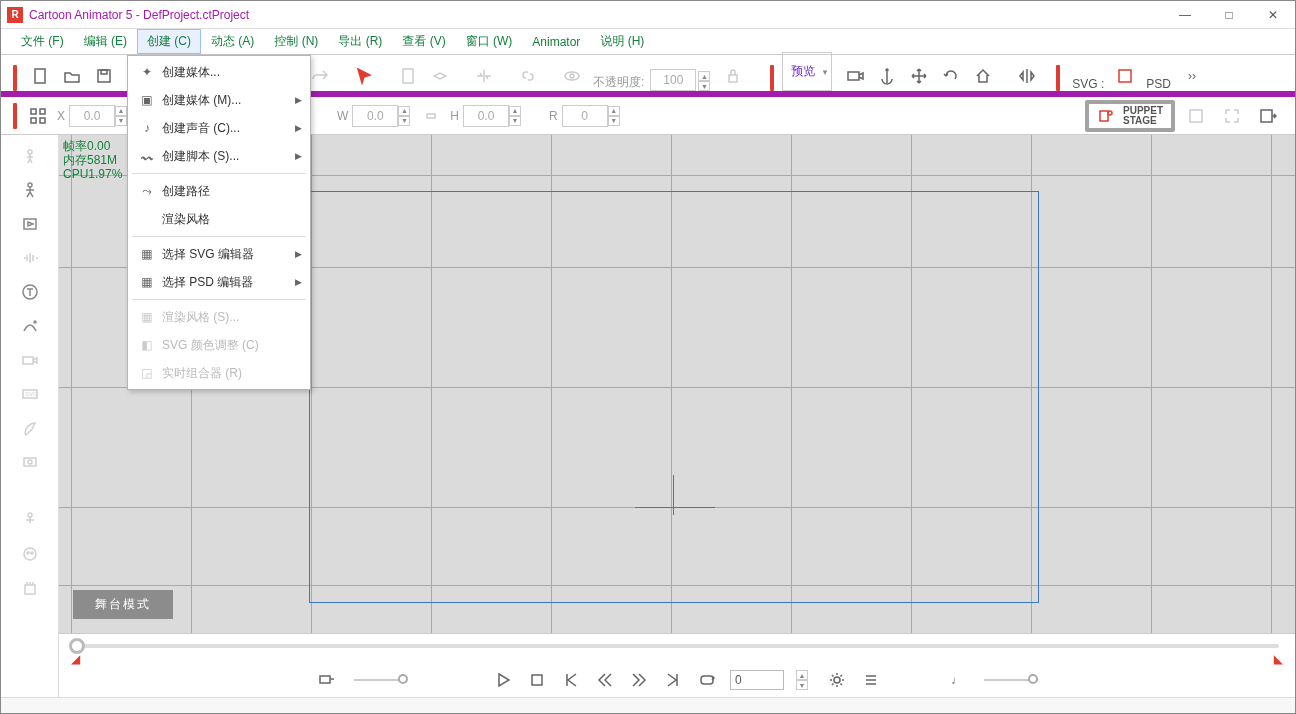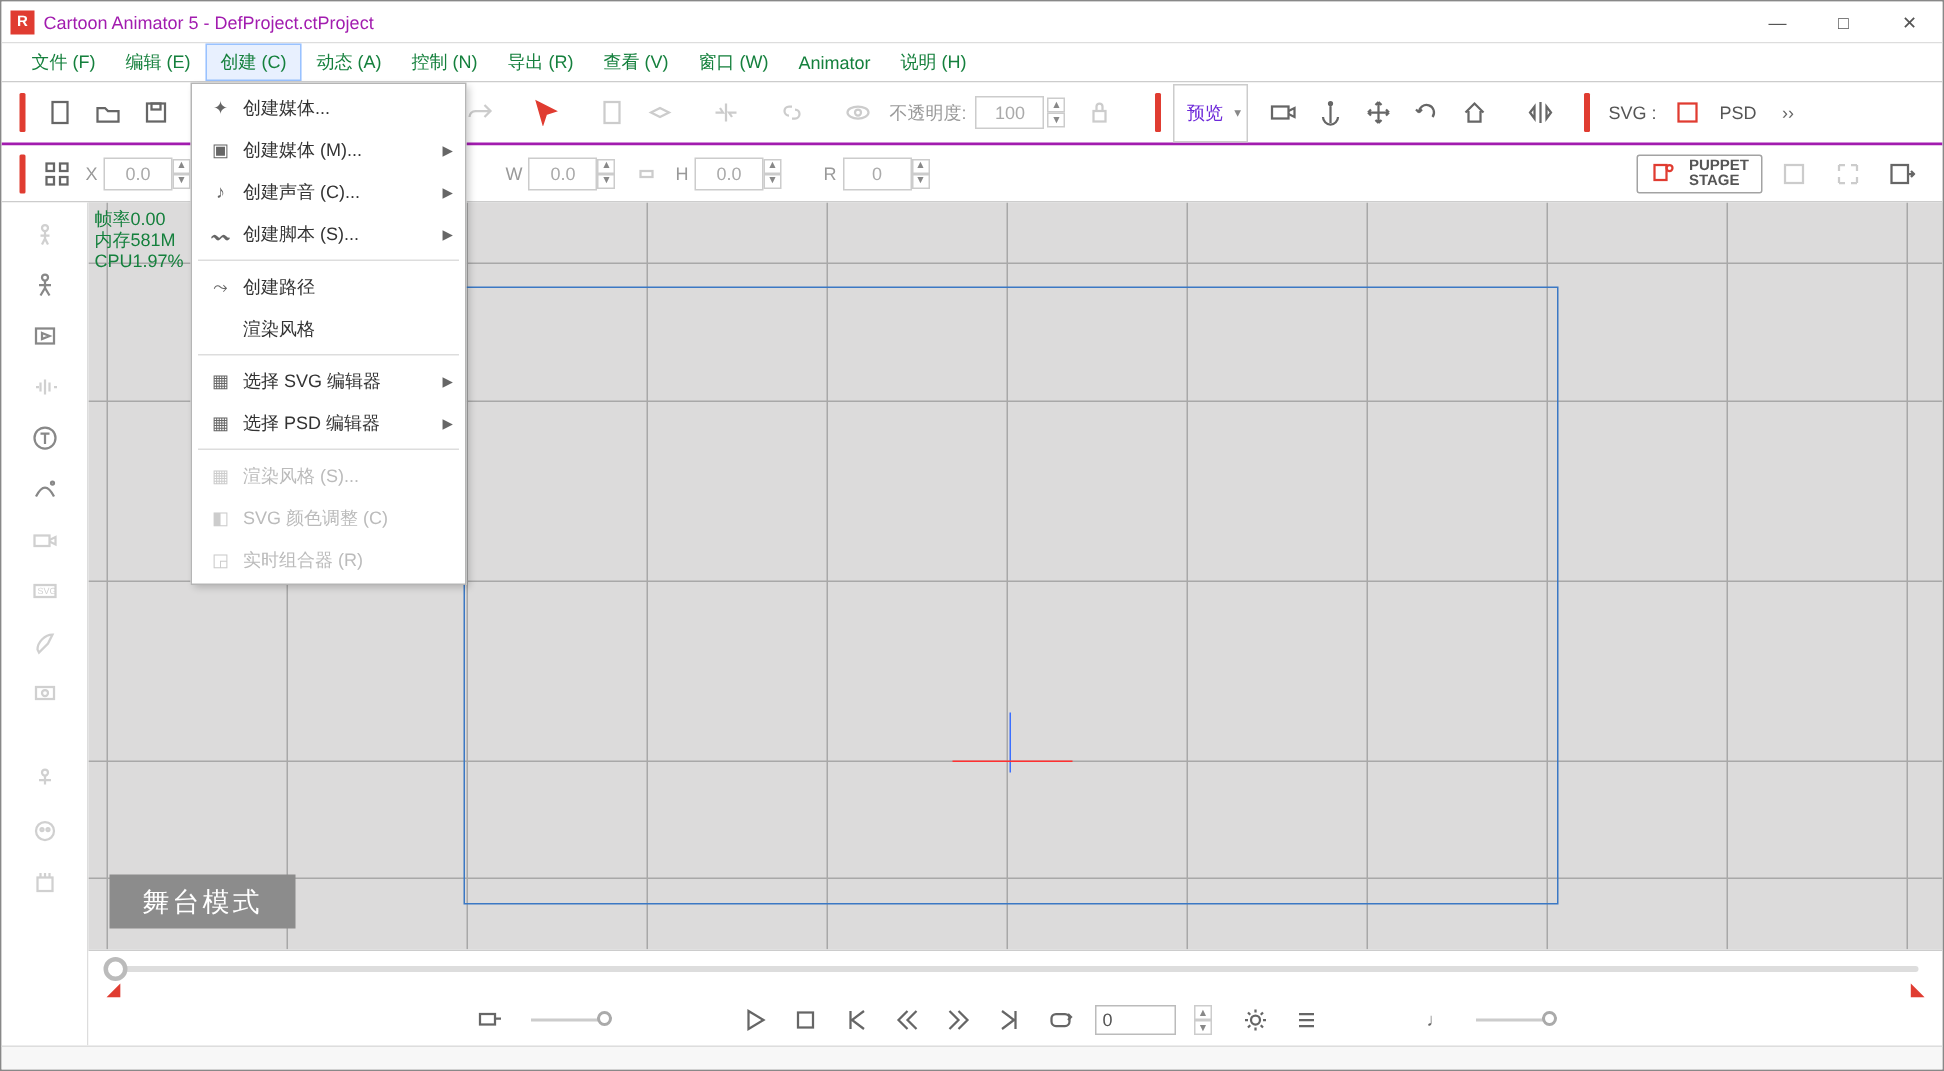--- a/index.html
+++ b/index.html
@@ -11,21 +11,21 @@
 .titlebar .title { color:#a21caf; }
 .titlebar .winbtns { margin-left:auto; display:flex; }
 .titlebar .winbtn { width:44px; height:28px; display:flex; align-items:center; justify-content:center; color:#555; }
 
 
 .menubar { height:26px; display:flex; align-items:center; padding-left:10px; background:#fff; border-bottom:1px solid #ccc; }
 .menubar .menu-item { padding:4px 10px; color:#15803d; cursor:default; }
 .menubar .menu-item.open { background:#e8f0fe; border:1px solid #99c2ff; padding:3px 9px; }
 
 
-.toolbar { height:42px; display:flex; align-items:center; padding:0 6px; background:#fff; border-bottom:2px solid #a21caf; gap:2px; }
+.toolbar { height:42px; display:flex; align-items:flex-end; padding:0 6px; background:#fff; border-bottom:6px solid #a21caf; gap:2px; }
 .tb-sep { width:4px; height:26px; background:#e03c31; margin:0 6px; border-radius:1px; }
 .tb-btn { width:30px; height:30px; display:flex; align-items:center; justify-content:center; color:#666; border-radius:3px; }
 .tb-btn.disabled { color:#ccc; }
 .tb-gap { width:10px; }
 .tb-label { color:#999; margin:0 4px; }
 .tb-input { width:46px; height:22px; border:1px solid #ccc; background:#fff; color:#aaa; text-align:center; padding:0 2px;}
 .tb-spin { display:flex; flex-direction:column; margin-right:6px;}
 .tb-spin .s { width:12px; height:10px; border:1px solid #ccc; font-size:7px; display:flex; align-items:center; justify-content:center; color:#888;}
 .tb-text { color:#555; margin:0 4px; }
 .combo { height:39px; border:1px solid #ccc; display:flex; align-items:center; padding:0 16px 0 8px; color:#6d28d9; position:relative; margin-right:6px;}
@@ -35,21 +35,21 @@
 .toolbar2 { height:38px; display:flex; align-items:center; padding:0 6px; background:#fff; border-bottom:1px solid #ccc; }
 
 
 .leftbar { position:absolute; left:0; top:134px; bottom:16px; width:58px; background:#fff; border-right:1px solid #ddd; display:flex; flex-direction:column; align-items:center; padding-top:6px; gap:4px;}
 .leftbar .lbtn { width:32px; height:30px; display:flex; align-items:center; justify-content:center; color:#888; }
 .leftbar .lbtn.disabled { color:#d0d0d0; }
 
 
 .canvas-wrap { position:absolute; left:58px; right:0; top:134px; bottom:80px; background:#dcdbdb; overflow:hidden; }
 .stats { position:absolute; left:4px; top:4px; font-family:monospace; font-size:12px; color:#15803d; line-height:14px; white-space:pre; }
-.stage-label { position:absolute; left:14px; bottom:14px; background:#8c8c8c; color:#fff; padding:6px 22px; font-size:18px; font-weight:500; letter-spacing:2px; }
+.stage-label { position:absolute; left:14px; bottom:14px; background:#8c8c8c; color:#fff; padding:6px 22px; font-size:12px; font-weight:500; letter-spacing:2px; }
 .grid { position:absolute; left:0; top:0; right:0; bottom:0; }
 .grid .gl { position:absolute; background:#a8a8a8; }
 .frame { position:absolute; border:1px solid #3b78c4; }
 .cross-v { position:absolute; width:1px; height:40px; background:#3b6fff; }
 .cross-h { position:absolute; height:1px; width:80px; background:#ff3030; }
 
 
 .dropdown { position:absolute; left:126px; top:54px; width:184px; background:#fff; border:1px solid #b5b5b5; box-shadow:2px 2px 5px rgba(0,0,0,.2); z-index:100; padding:2px 0;}
 .dropdown .row { height:28px; display:flex; align-items:center; padding:0 8px; color:#333; position:relative;}
 .dropdown .row.disabled { color:#bbb; }
@@ -68,21 +68,21 @@
 .bottombar .controls { position:absolute; left:0; right:0; bottom:6px; display:flex; align-items:center; justify-content:center; gap:12px;}
 .bottombar .controls .pbtn { width:22px; height:22px; display:flex; align-items:center; justify-content:center; color:#666;}
 .bottombar .frameinput { width:54px; height:20px; border:1px solid #bbb; text-align:left; padding-left:4px; color:#555;}
 .bottombar .slider-mini { width:50px; height:2px; background:#ccc; position:relative; margin:0 4px;}
 .bottombar .slider-mini .knob { width:10px; height:10px; border-radius:50%; background:#fff; border:2px solid #aaa; position:absolute; top:-5px; }
 
 .statusbar { position:absolute; left:0; right:0; bottom:0; height:16px; background:#f7f7f7; border-top:1px solid #ddd;}
 
 
 svg { width:18px; height:18px; stroke:currentColor; fill:none; stroke-width:1.5; }
-.puppet { display:flex; align-items:center; gap:8px; border:1px solid #a3a3a3; padding:2px 8px; border-radius:2px; margin-left:auto; margin-right:6px;}
+.puppet { display:flex; align-items:flex-end; gap:8px; border:4px solid #a3a3a3; padding:2px 8px; border-radius:2px; margin-left:auto; margin-right:6px;}
 .puppet .ptxt { font-size:10px; font-weight:bold; line-height:10px; color:#555;}
 
 .r-icons { display:flex; gap:6px; align-items:center; margin-right:6px;}
 </style>
 </head>
 <body>
 
 <div class="titlebar">
   <div class="logo">R</div>
   <div class="title">Cartoon Animator 5 - DefProject.ctProject</div>

